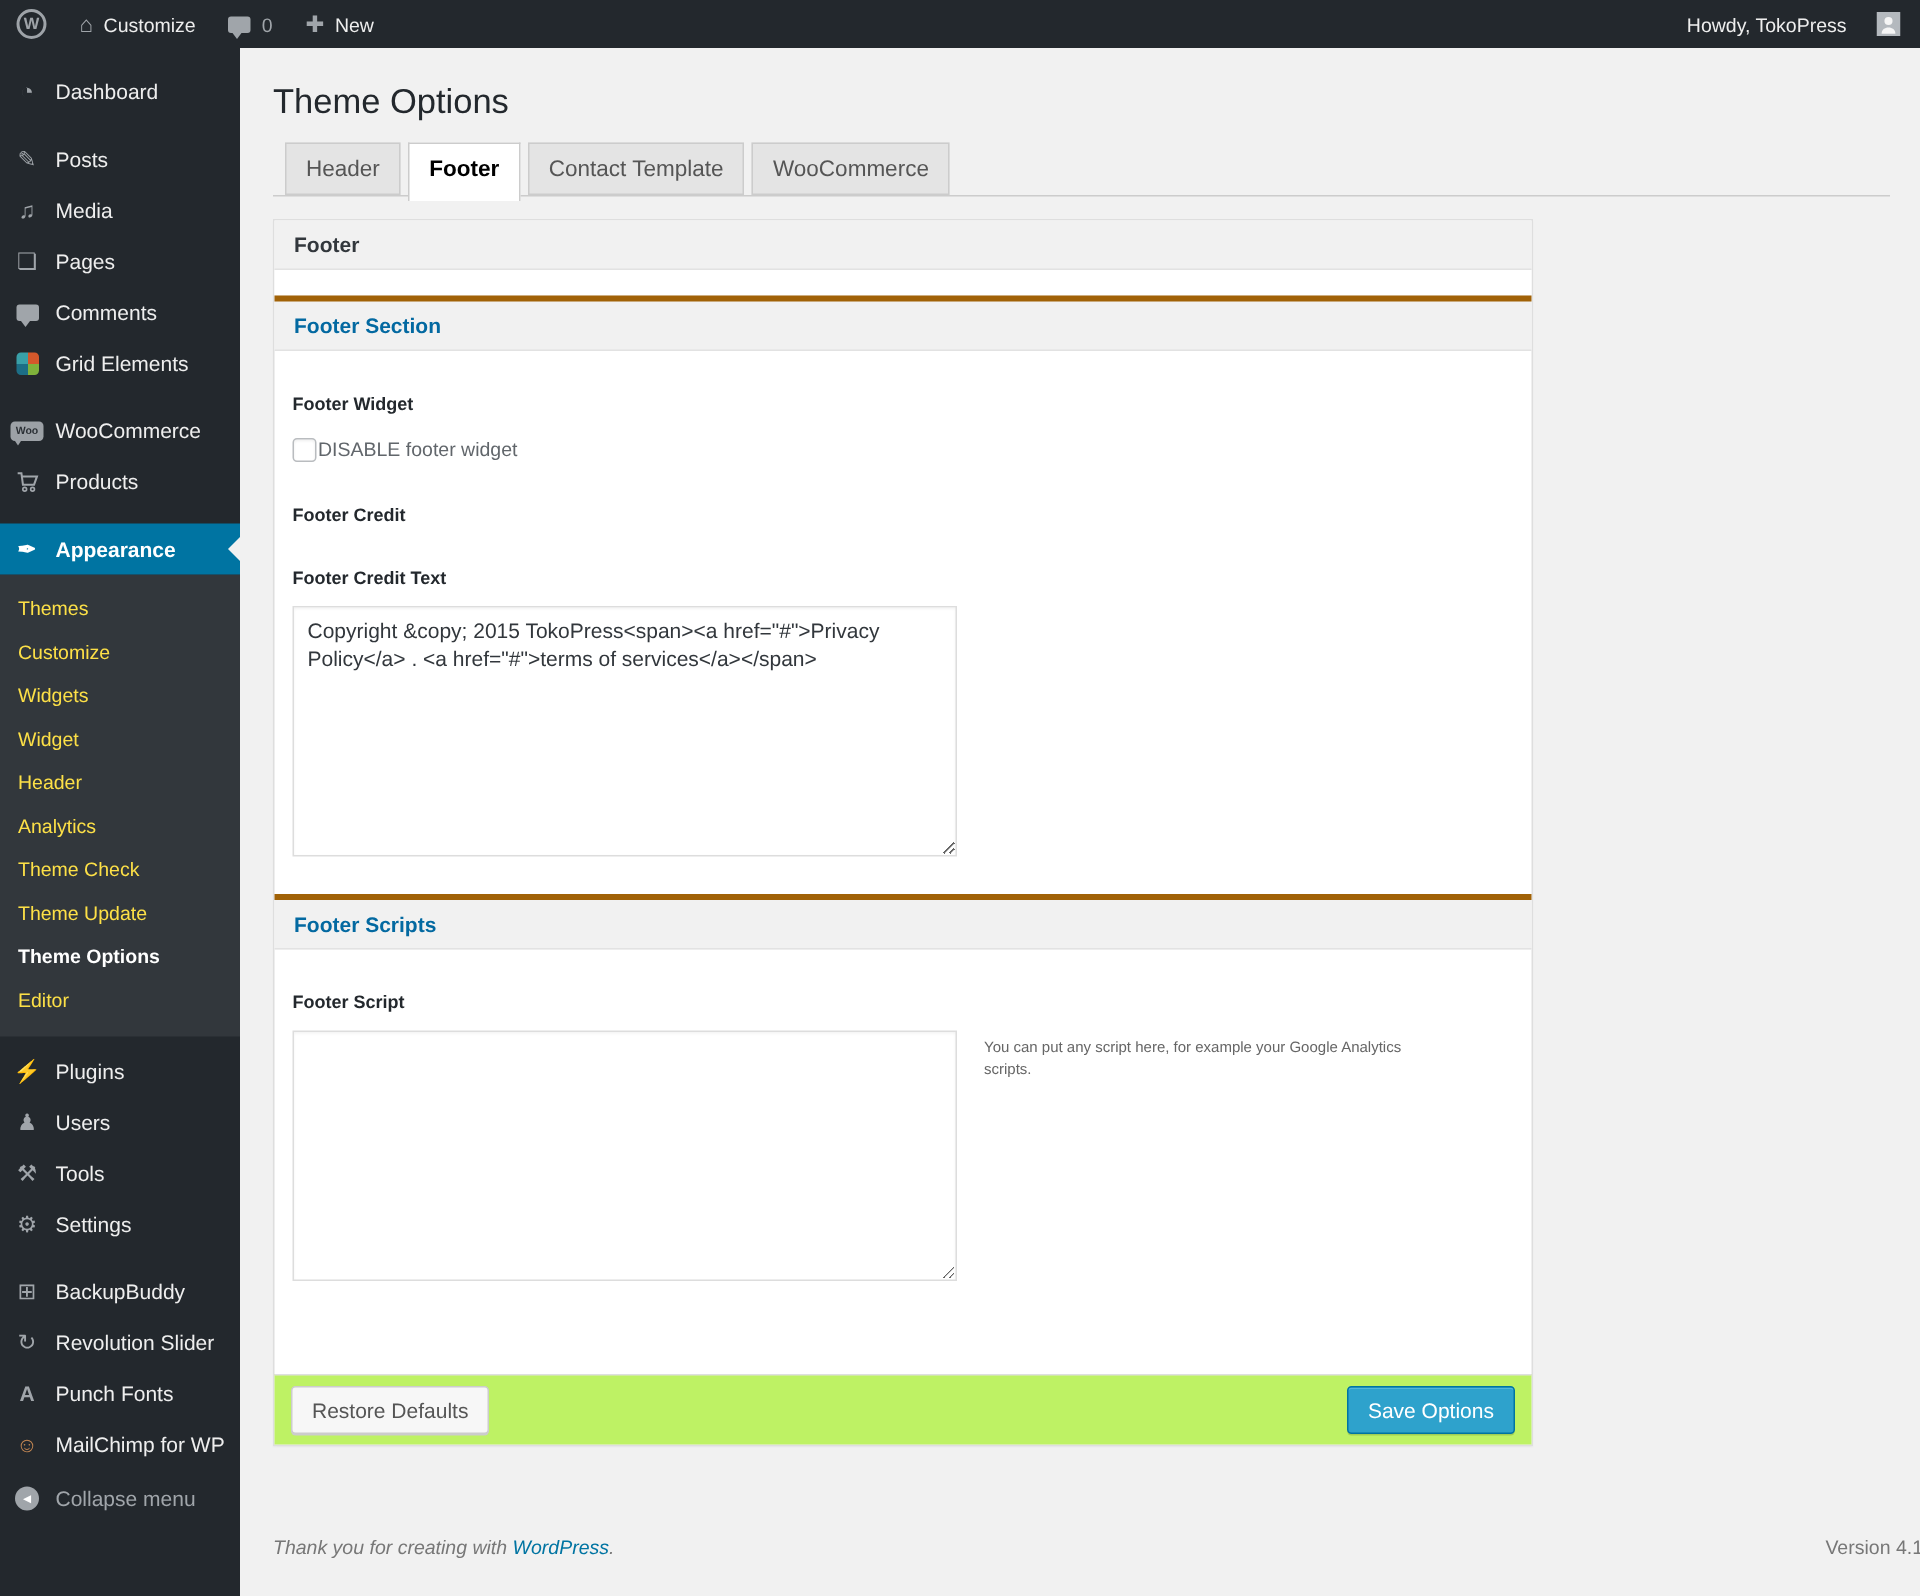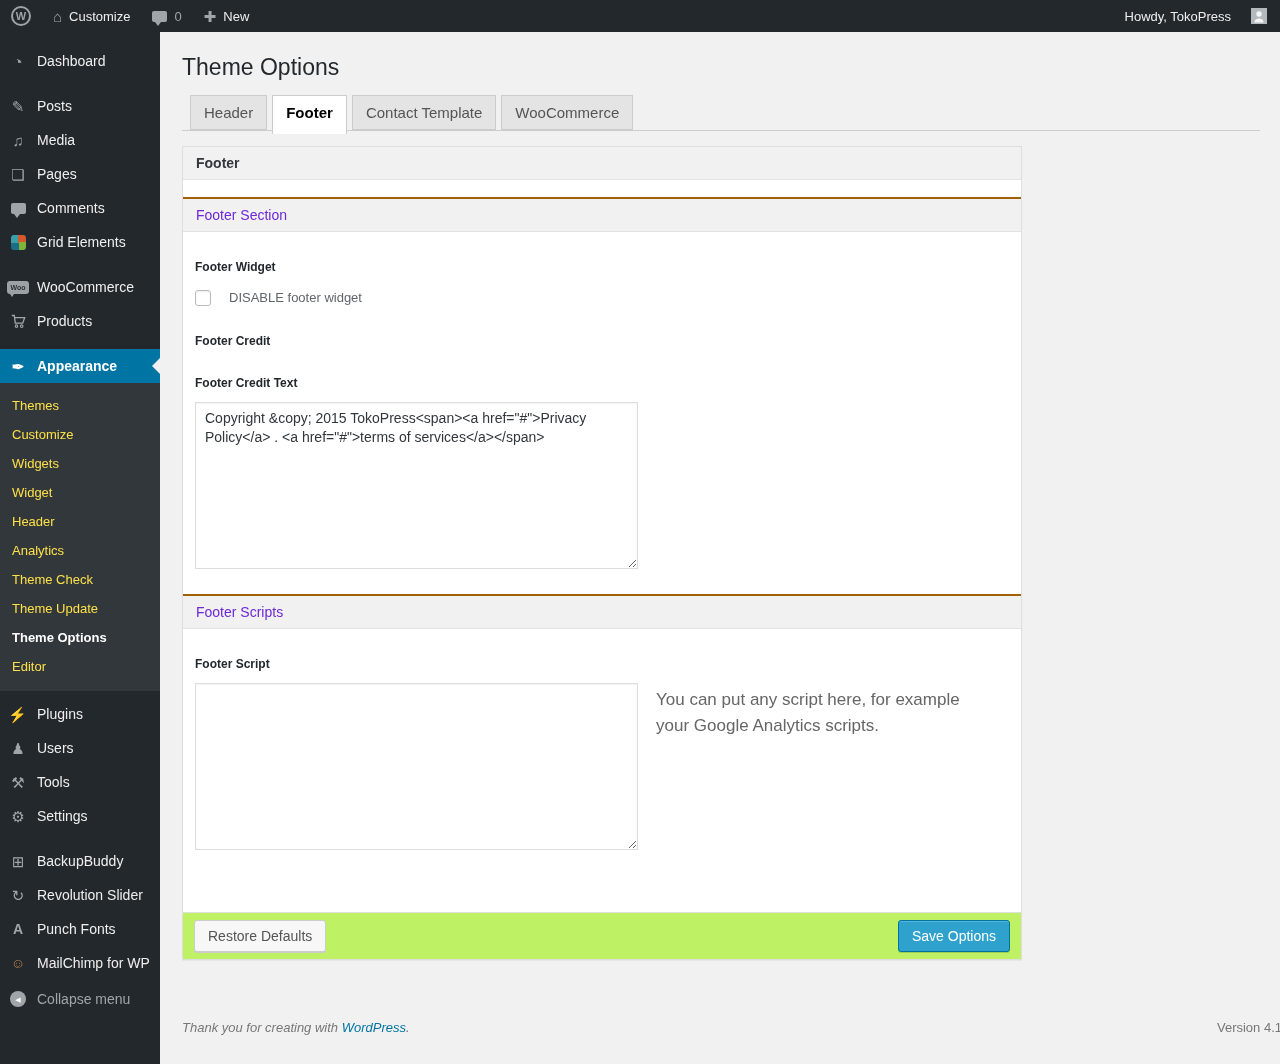--- a/index.html
+++ b/index.html
@@ -43,30 +43,30 @@
   .content { position:absolute; top:32px; left:160px; right:0; bottom:0; padding:21px 20px 0 22px; }
   .page-title { font-size:23px; font-weight:400; color:#23282d; line-height:1.3; }
 
   .tabs { display:flex; align-items:flex-start; border-bottom:1px solid #ccc; margin-top:12px; padding-left:8px; }
   .tab { display:inline-block; margin:0 5px -1px 0; padding:8px 13px; background:#e4e4e4; border:1px solid #ccc; color:#555; font-size:15px; cursor:pointer; }
   .tab.active { background:#fff; color:#000; font-weight:bold; border-bottom:none; padding-bottom:13px; margin-bottom:-4px; }
 
   .panel { width:840px; margin-top:15px; background:#fff; border:1px solid #dedede; box-shadow:0 1px 1px rgba(0,0,0,.04); }
   .panel-header { background:#f1f1f1; border-bottom:1px solid #e2e2e2; padding:8px 13px; font-size:14px; font-weight:bold; color:#32373c; }
   .panel-gap { height:17px; background:#fff; }
-  .section-header { background:#f1f1f1; border-top:2px solid #a16207; border-bottom:1px solid #e2e2e2; padding:8px 13px; font-size:14px; font-weight:normal; color:#6d28d9; }
+  .section-header { background:#f1f1f1; border-top:4px solid #a16207; border-bottom:1px solid #e2e2e2; padding:8px 13px; font-size:14px; font-weight:bold; color:#0369a1; }
   .section-body { padding:0 12px; }
   .field-label { font-size:12px; font-weight:bold; color:#23282d; margin-top:28px; }
-  .checkbox-row { display:flex; align-items:center; gap:18px; margin-top:16px; color:#61666b; font-size:13px; }
+  .checkbox-row { display:flex; align-items:center; gap:1px; margin-top:16px; color:#61666b; font-size:13px; }
   input[type="checkbox"] { appearance:none; -webkit-appearance:none; width:16px; height:16px; border:1px solid #b9bcbf; border-radius:3px; background:#fff; margin:0; cursor:pointer; box-shadow:inset 0 1px 2px rgba(0,0,0,.07); }
   .ta-wrap { margin-top:12px; }
   textarea { display:block; width:443px; height:167px; border:1px solid #ddd; padding:6px 9px; font-family:"Liberation Sans", sans-serif; font-size:14px; color:#32373c; line-height:1.35; resize:both; outline:none; box-shadow:inset 0 1px 2px rgba(0,0,0,.05); background:#fff; }
   .ta-credit-wrap { margin-bottom:25px; }
   .script-row { display:flex; align-items:flex-start; gap:18px; margin-top:12px; margin-bottom:62px; }
-  .help-text { font-size:17px; color:#666; max-width:310px; line-height:1.55; padding-top:4px; }
+  .help-text { font-size:10px; color:#666; max-width:310px; line-height:1.55; padding-top:4px; }
 
   .panel-footer { display:flex; justify-content:space-between; align-items:center; background:#bef264; border-top:1px solid #dfdfdf; padding:7px 11px; }
   .btn { font-size:14px; border-radius:3px; padding:5px 13px; cursor:pointer; font-family:"Liberation Sans", sans-serif; line-height:1.45; }
   .btn-secondary { background:#f7f7f7; border:1px solid #ccc; color:#555; box-shadow:0 1px 0 #ccc; }
   .btn-primary { background:#2ea2cc; border:1px solid #0074a2; color:#fff; box-shadow:inset 0 1px 0 rgba(120,200,230,.5), 0 1px 0 rgba(0,0,0,.15); }
 
   .page-footer { width:840px; margin-top:60px; font-size:13px; color:#777; position:relative; }
   .thanks { font-style:italic; }
   .thanks a { color:#0074a2; text-decoration:none; cursor:pointer; }
   .version { position:absolute; right:-260px; top:0; color:#777; }

